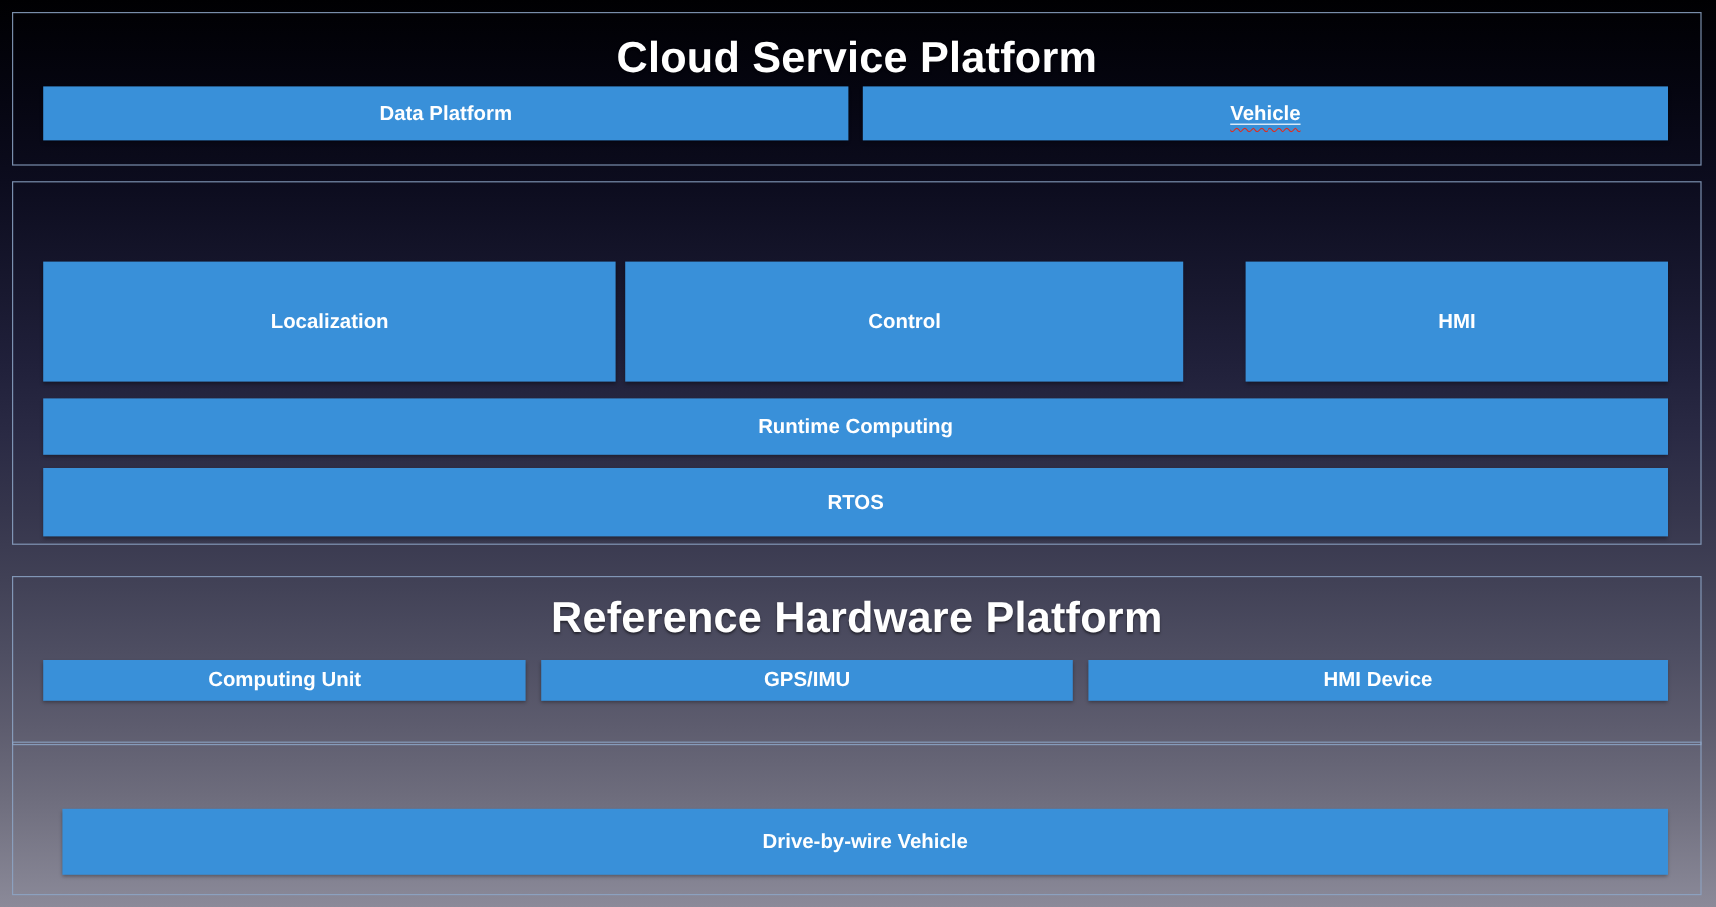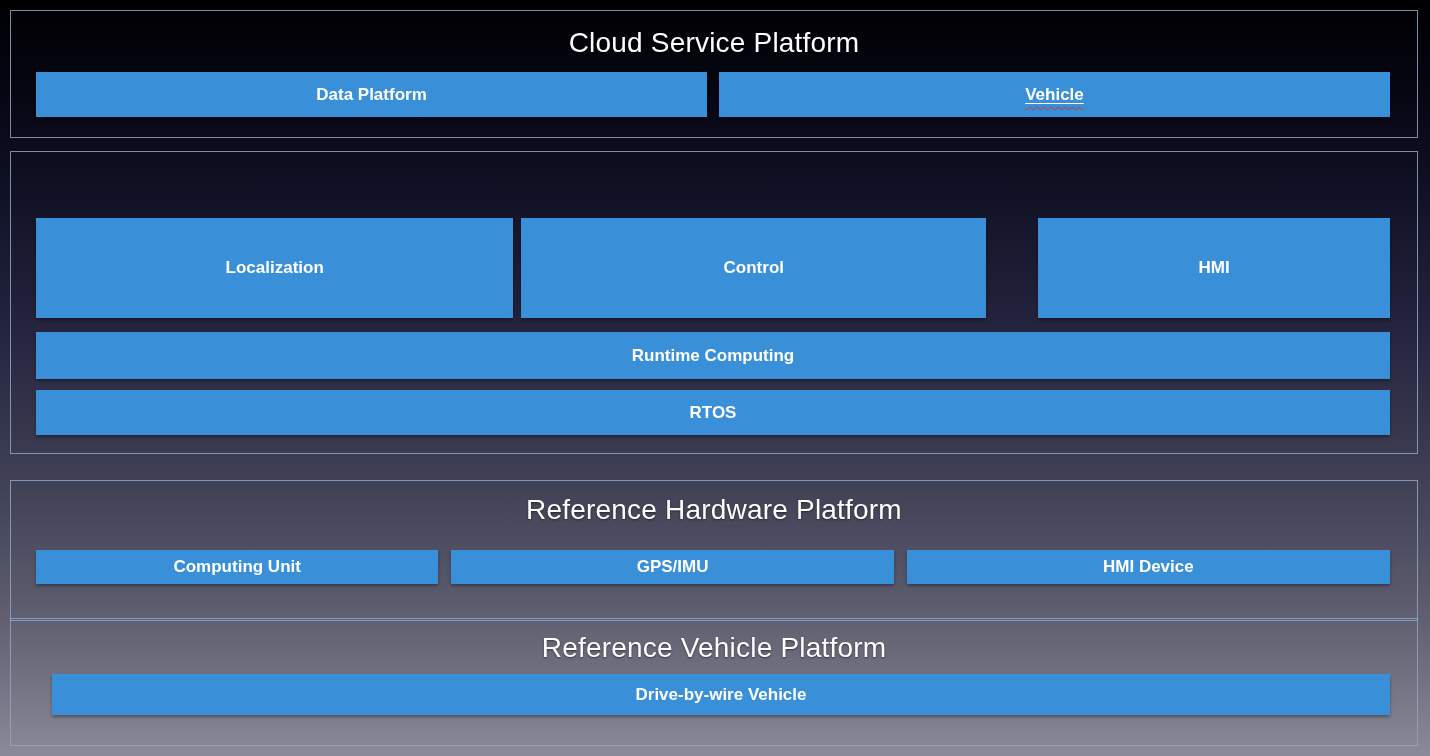--- a/index.html
+++ b/index.html
@@ -29,22 +29,22 @@
     width: 1408px;
     border: 1px solid rgba(141, 166, 199, 0.85);
     box-sizing: border-box;
   }
   .section-title {
     position: absolute;
     left: 0;
     width: 100%;
     text-align: center;
     color: #ffffff;
-    font-weight: normal;
-    font-size: 28px;
+    font-weight: bold;
+    font-size: 36px;
     letter-spacing: 0.2px;
     text-shadow: 0 1px 2px rgba(0,0,0,0.5);
   }
   .row {
     position: absolute;
     left: 25px;
     right: 27px;
     display: flex;
   }
   .box {
@@ -65,23 +65,23 @@
   #sec-vehicle  { top: 618px; height: 128px; }
 
   #sec-cloud .section-title    { top: 16px; }
   #sec-software .section-title { top: 13px; }
   #sec-hardware .section-title { top: 13px; }
   #sec-vehicle .section-title  { top: 13px; }
 
   .row-cloud    { top: 61px;  height: 45px;  gap: 12px; }
   .row-sw-main  { top: 66px;  height: 100px; gap: 8px;  }
   .row-sw-rt    { top: 180px; height: 47px;  }
-  .row-sw-rtos  { top: 238px; height: 45px;  }
+  .row-sw-rtos  { top: 238px; height: 57px;  }
   .row-hw       { top: 69px;  height: 34px;  gap: 13px; }
-  .row-veh      { top: 55px;  height: 41px; margin-left: 16px;  }
+  .row-veh      { top: 55px;  height: 55px; margin-left: 16px;  }
 
   .grow-full { flex: 1 1 0; }
 
   
   .dueros-wavy {
     text-decoration-line: underline;
     text-decoration-style: wavy;
     text-decoration-color: #d93025;
     text-decoration-thickness: 1px;
     text-underline-offset: 6px;
@@ -144,21 +144,20 @@
       <div class="box" style="flex: 443 1 0;">
         <span>GPS/IMU</span>
       </div>
       <div class="box" style="flex: 484 1 0;">
         <span>HMI Device</span>
       </div>
     </div>
   </div>
 
   <div class="section" id="sec-vehicle">
-    <div class="section-title">Reference Vehicle Platform</div>
     <div class="row row-veh">
       <div class="box grow-full">
         <span>Drive-by-wire Vehicle</span>
       </div>
     </div>
   </div>
 
 </div>
 
 </body></html>

